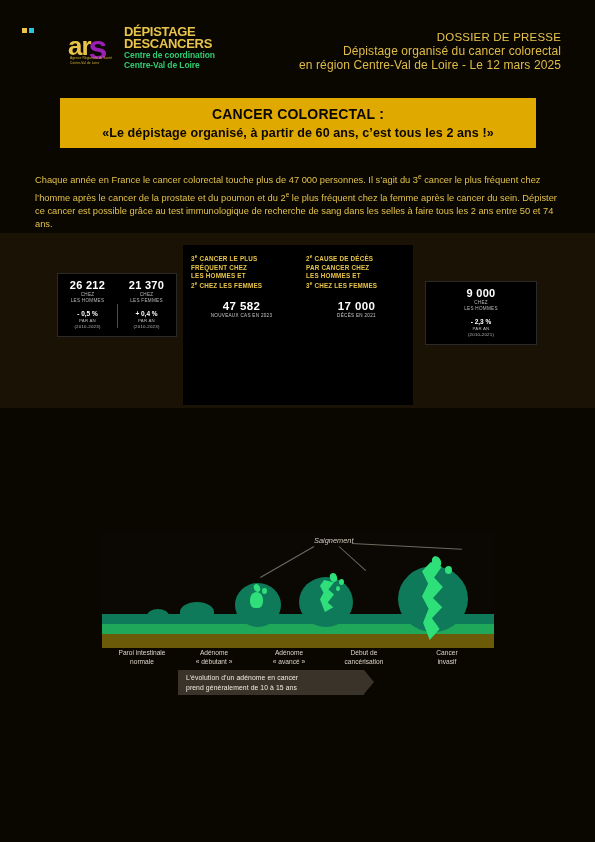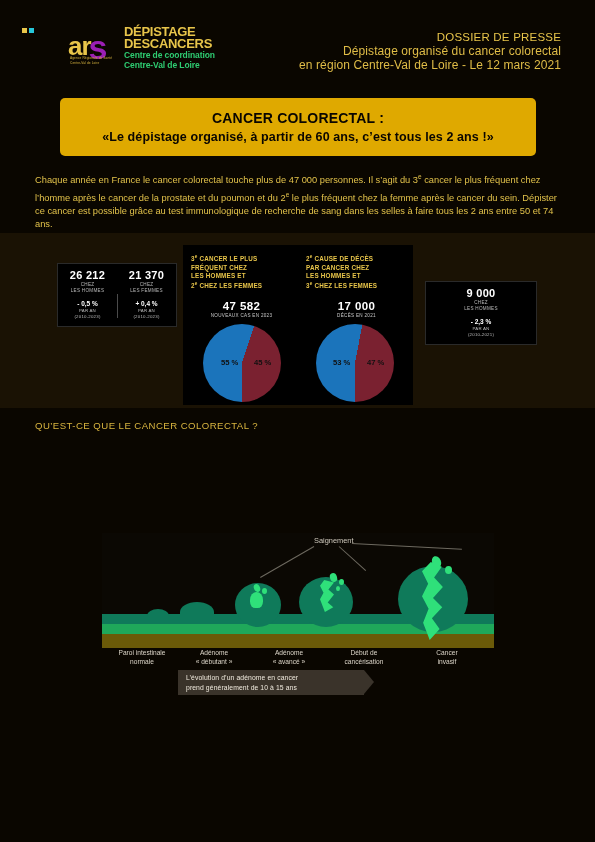--- a/index.html
+++ b/index.html
@@ -29,42 +29,42 @@
   .logo-l1{font-size:13px;font-weight:bold;color:#e8c54a;letter-spacing:-.3px;}
   .logo-l1 b{font-weight:bold;}
   .logo-l2{font-size:8.5px;font-weight:bold;color:#2ecc71;letter-spacing:-.1px;line-height:10px;}
 
   .hd-right{position:absolute;right:34px;top:30px;text-align:right;line-height:14px;}
   .hd-title{font-size:11.5px;color:#e8c54a;letter-spacing:.2px;font-weight:500;}
   .hd-l2,.hd-l3{font-size:12px;color:#e0bd47;letter-spacing:.1px;}
 
   
   .banner{
-    position:absolute;left:60px;top:98px;width:476px;height:58px;
-    background:#dfa900;border-radius:5px;
+    position:absolute;left:60px;top:98px;width:476px;height:50px;
+    background:#dfa900;border-radius:0;
     display:flex;flex-direction:column;align-items:center;justify-content:center;
     color:#0a0600;
   }
   .banner-l1{font-size:14px;font-weight:bold;letter-spacing:.2px;}
   .banner-l2{font-size:12.5px;font-weight:600;margin-top:4px;letter-spacing:.1px;}
 
   
   .intro{
     position:absolute;left:35px;top:170px;width:527px;
     font-size:9.3px;line-height:13.4px;color:#e2c24a;text-align:left;
   }
   .intro sup{font-size:6.5px;vertical-align:super;}
 
   
   .band{position:absolute;left:0;top:233px;width:595px;height:175px;background:#1a1204;}
   .statbox{
     position:absolute;background:#000;border:1px solid #2a2a2a;
     display:flex;
   }
-  .statbox.left{left:57px;top:263px;width:118px;height:62px;}
+  .statbox.left{left:57px;top:273px;width:118px;height:62px;}
   .statbox.right{left:425px;top:281px;width:110px;height:62px;}
   .stat-col{flex:1;text-align:center;padding-top:5px;position:relative;}
   .stat-col + .stat-col:before{content:"";position:absolute;left:0;top:30px;width:1px;height:24px;background:#4b4b4b;}
   .stat-num{font-size:11px;font-weight:bold;color:#ffffff;letter-spacing:.3px;line-height:12px;}
   .stat-lbl{font-size:4.6px;color:#b9b9b9;line-height:6px;letter-spacing:.3px;margin-top:1px;}
   .stat-pct{font-size:6.5px;font-weight:bold;color:#ffffff;margin-top:6px;line-height:8px;}
   .stat-sub{font-size:4.4px;color:#b9b9b9;line-height:5.6px;letter-spacing:.2px;}
 
   .centerbox{position:absolute;left:183px;top:245px;width:230px;height:160px;background:#000;}
   .cb-head{display:flex;}
@@ -79,21 +79,21 @@
   .pie.p1{left:20px;}
   .pie.p2{left:133px;}
   .pie-lbl{position:absolute;font-size:7.6px;font-weight:bold;color:#111;}
 
   
   .sec-h{position:absolute;left:35px;font-size:9.6px;color:#d9b53f;letter-spacing:.45px;}
   .sec-h.a{top:420px;}
   .sec-h.b{top:712px;}
 
   
-  .diagram{position:absolute;left:102px;top:533px;width:392px;height:115px;background:#0b0803;overflow:hidden;}
+  .diagram{position:absolute;left:102px;top:533px;width:392px;height:115px;background:#0b0803;overflow:hidden;font-style:italic;}
   .d-wall{position:absolute;left:0;bottom:0;width:392px;height:34px;}
   .d-muscle{position:absolute;left:0;bottom:0;width:392px;height:18px;background:#6b5a08;}
   .d-mucosa{position:absolute;left:0;bottom:14px;width:392px;height:13px;background:#1fa85a;}
   .d-sub{position:absolute;left:0;bottom:24px;width:392px;height:10px;background:#0f7a5a;}
   .bump{position:absolute;background:#0f7a5a;border-radius:50% 50% 0 0;}
   .blob{position:absolute;background:#0f7a5a;border-radius:50%;}
   .bright{position:absolute;background:#2fe07a;}
   .lbl-saign{position:absolute;left:212px;top:3px;font-size:7.4px;color:#cfc9bd;}
   .arrowline{position:absolute;background:#6e6a60;height:1px;transform-origin:left center;}
 
@@ -130,21 +130,21 @@
         <div class="logo-l1"><span>DÉPISTAGE</span></div>
         <div class="logo-l1"><span>DES</span><b>CANCERS</b></div>
         <div class="logo-l2" style="margin-top:1px">Centre de coordination</div>
         <div class="logo-l2">Centre-Val de Loire</div>
       </div>
     </div>
 
     <div class="hd-right">
       <div class="hd-title">DOSSIER DE PRESSE</div>
       <div class="hd-l2">Dépistage organisé du cancer colorectal</div>
-      <div class="hd-l3">en région Centre-Val de Loire - Le 12 mars 2021</div>
+      <div class="hd-l3">en région Centre-Val de Loire - Le 12 mars 2025</div>
     </div>
   </div>
 
   <div class="banner">
     <div class="banner-l1">CANCER COLORECTAL :</div>
     <div class="banner-l2">«Le dépistage organisé, à partir de 60 ans, c’est tous les 2 ans !»</div>
   </div>
 
   <div class="intro">Chaque année en France le cancer colorectal touche plus de 47 000 personnes. Il s’agit du 3<sup>e</sup> cancer le plus fréquent chez l’homme après le cancer de la prostate et du poumon et du 2<sup>e</sup> le plus fréquent chez la femme après le cancer du sein. Dépister ce cancer est possible grâce au test immunologique de recherche de sang dans les selles à faire tous les 2 ans entre 50 et 74 ans.</div>
 
@@ -209,32 +209,22 @@
           <div>2<sup>e</sup> CAUSE DE DÉCÈS</div>
           <div>PAR CANCER CHEZ</div>
           <div>LES HOMMES ET</div>
           <div>3<sup>e</sup> CHEZ LES FEMMES</div>
         </div>
         <div class="cb-big">17 000</div>
         <div class="cb-small">DÉCÈS EN 2021</div>
       </div>
     </div>
 
-    <div class="pies">
-      <div class="pie p1" id="pie1" style="background: conic-gradient(from 180deg, rgb(27, 116, 187) 0deg, rgb(27, 116, 187) 198deg, rgb(122, 33, 48) 198deg, rgb(122, 33, 48) 360deg);"></div>
-      <div class="pie-lbl" style="left:38px;top:40px">55 %</div>
-      <div class="pie-lbl" style="left:71px;top:40px">45 %</div>
-
-      <div class="pie p2" id="pie2" style="background: conic-gradient(from 180deg, rgb(27, 116, 187) 0deg, rgb(27, 116, 187) 190.8deg, rgb(122, 33, 48) 190.8deg, rgb(122, 33, 48) 360deg);"></div>
-      <div class="pie-lbl" style="left:150px;top:40px">53 %</div>
-      <div class="pie-lbl" style="left:184px;top:40px">47 %</div>
-    </div>
-  </div>
-
-  <div class="sec-h a">QU’EST-CE QUE LE CANCER COLORECTAL ?</div>
+  </div>
+
 
   <div class="diagram">
     <div class="d-wall">
       <div class="d-muscle"></div>
       <div class="d-mucosa"></div>
       <div class="d-sub"></div>
     </div>
 
     <div class="bump" style="left:45px;bottom:26px;width:22px;height:13px;"></div>
     <div class="bump" style="left:78px;bottom:26px;width:34px;height:20px;"></div>

